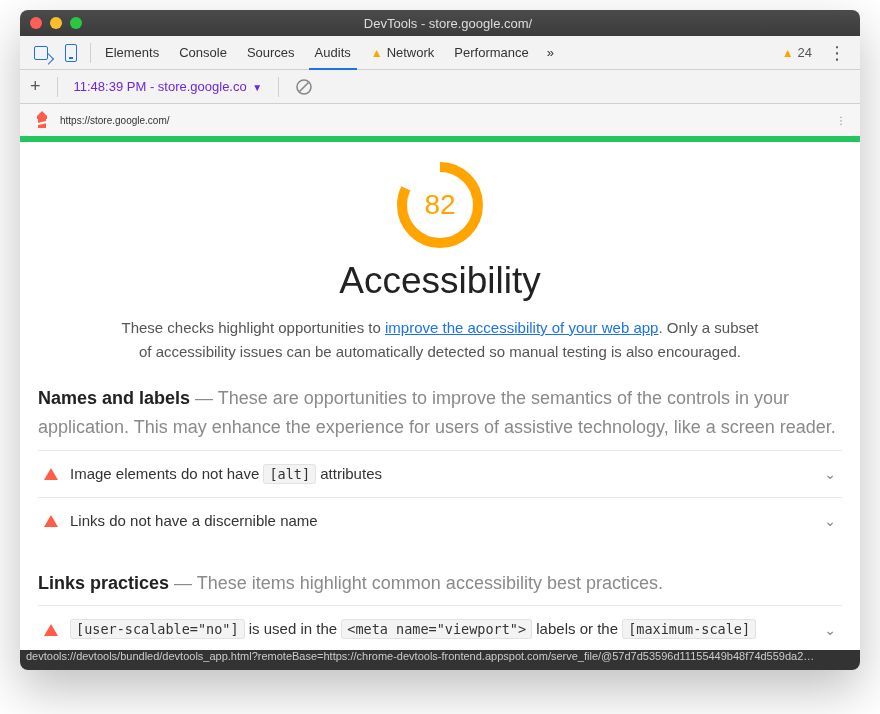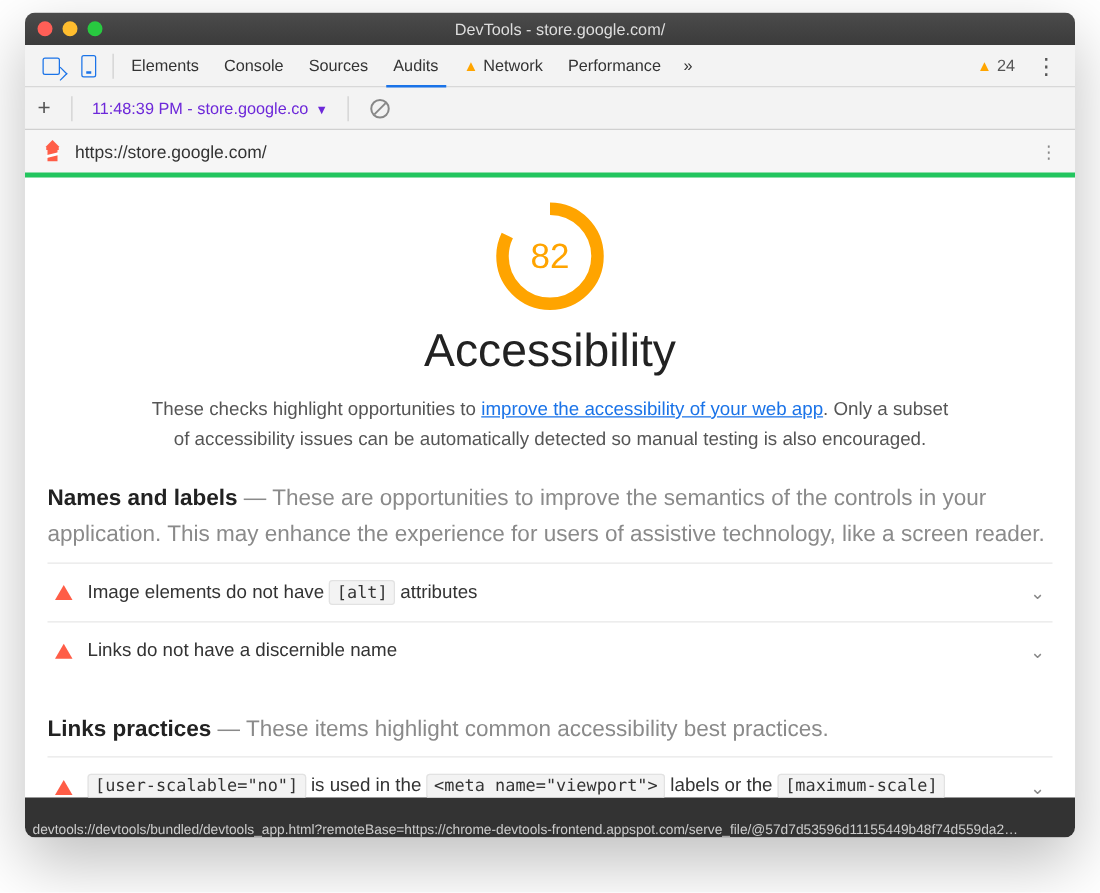--- a/index.html
+++ b/index.html
@@ -72,24 +72,24 @@
       flex-shrink: 0;
     }
     .plus { font-size:18px; color:#555; }
     .run-select { color:#6d28d9; }
     .dropdown-caret { font-size:10px; margin-left:2px; }
     .no-icon svg { display:block; }
     
     .urlbar {
       height: 38px;
       background: #f6f6f6;
-      border-bottom: 4px solid #22c55e;
+      border-bottom: 6px solid #22c55e;
       display:flex; align-items:center;
       padding: 0 14px; gap:10px;
-      font-size:14px; color:#333;
+      font-size:10px; color:#333;
       flex-shrink: 0;
     }
     .lh-icon { width:16px; height:20px; }
     .url-kebab { margin-left:auto; color:#888; }
     
     .report {
       flex:1; overflow:hidden;
       padding: 14px 18px 0;
       font-size:15px;
       color:#333;
@@ -121,24 +121,24 @@
     .tri-icon { width:0;height:0;border-left:7px solid transparent;border-right:7px solid transparent;border-bottom:12px solid #ff5d47; flex-shrink:0;}
     .chev { margin-left:auto; color:#888; font-size:14px; }
     code.mono {
       font-family: ui-monospace, Menlo, Consolas, monospace;
       background:#f3f3f3; border:1px solid #e2e2e2;
       border-radius:3px; padding:1px 5px; font-size:13.5px;
     }
     .audit-text { flex:1; line-height:1.5;}
     
     .statusbar {
-      height: 32px;
+      height: 20px;
       background:#333; color:#ccc;
       font-size:11px;
-      display:flex; align-items:flex-end;
+      display:flex; align-items:flex-start;
       padding:0 6px;
       flex-shrink:0;
       white-space:nowrap; overflow:hidden;
     }
     
     .insp-box { width:14px; height:14px; border:1.5px solid #1a73e8; border-radius:2px; position:relative;}
     .insp-box::after{content:"";position:absolute;right:-4px;bottom:-4px;width:7px;height:7px;border-bottom:1.5px solid #1a73e8;border-right:1.5px solid #1a73e8;transform:rotate(-45deg) translate(1px,1px);}
     .dev-ico { width:12px;height:18px;border:1.5px solid #1a73e8;border-radius:2px;position:relative;}
     .dev-ico::after{content:"";position:absolute;bottom:2px;left:50%;transform:translateX(-50%);width:4px;height:1.5px;background:#1a73e8;}
   </style>

